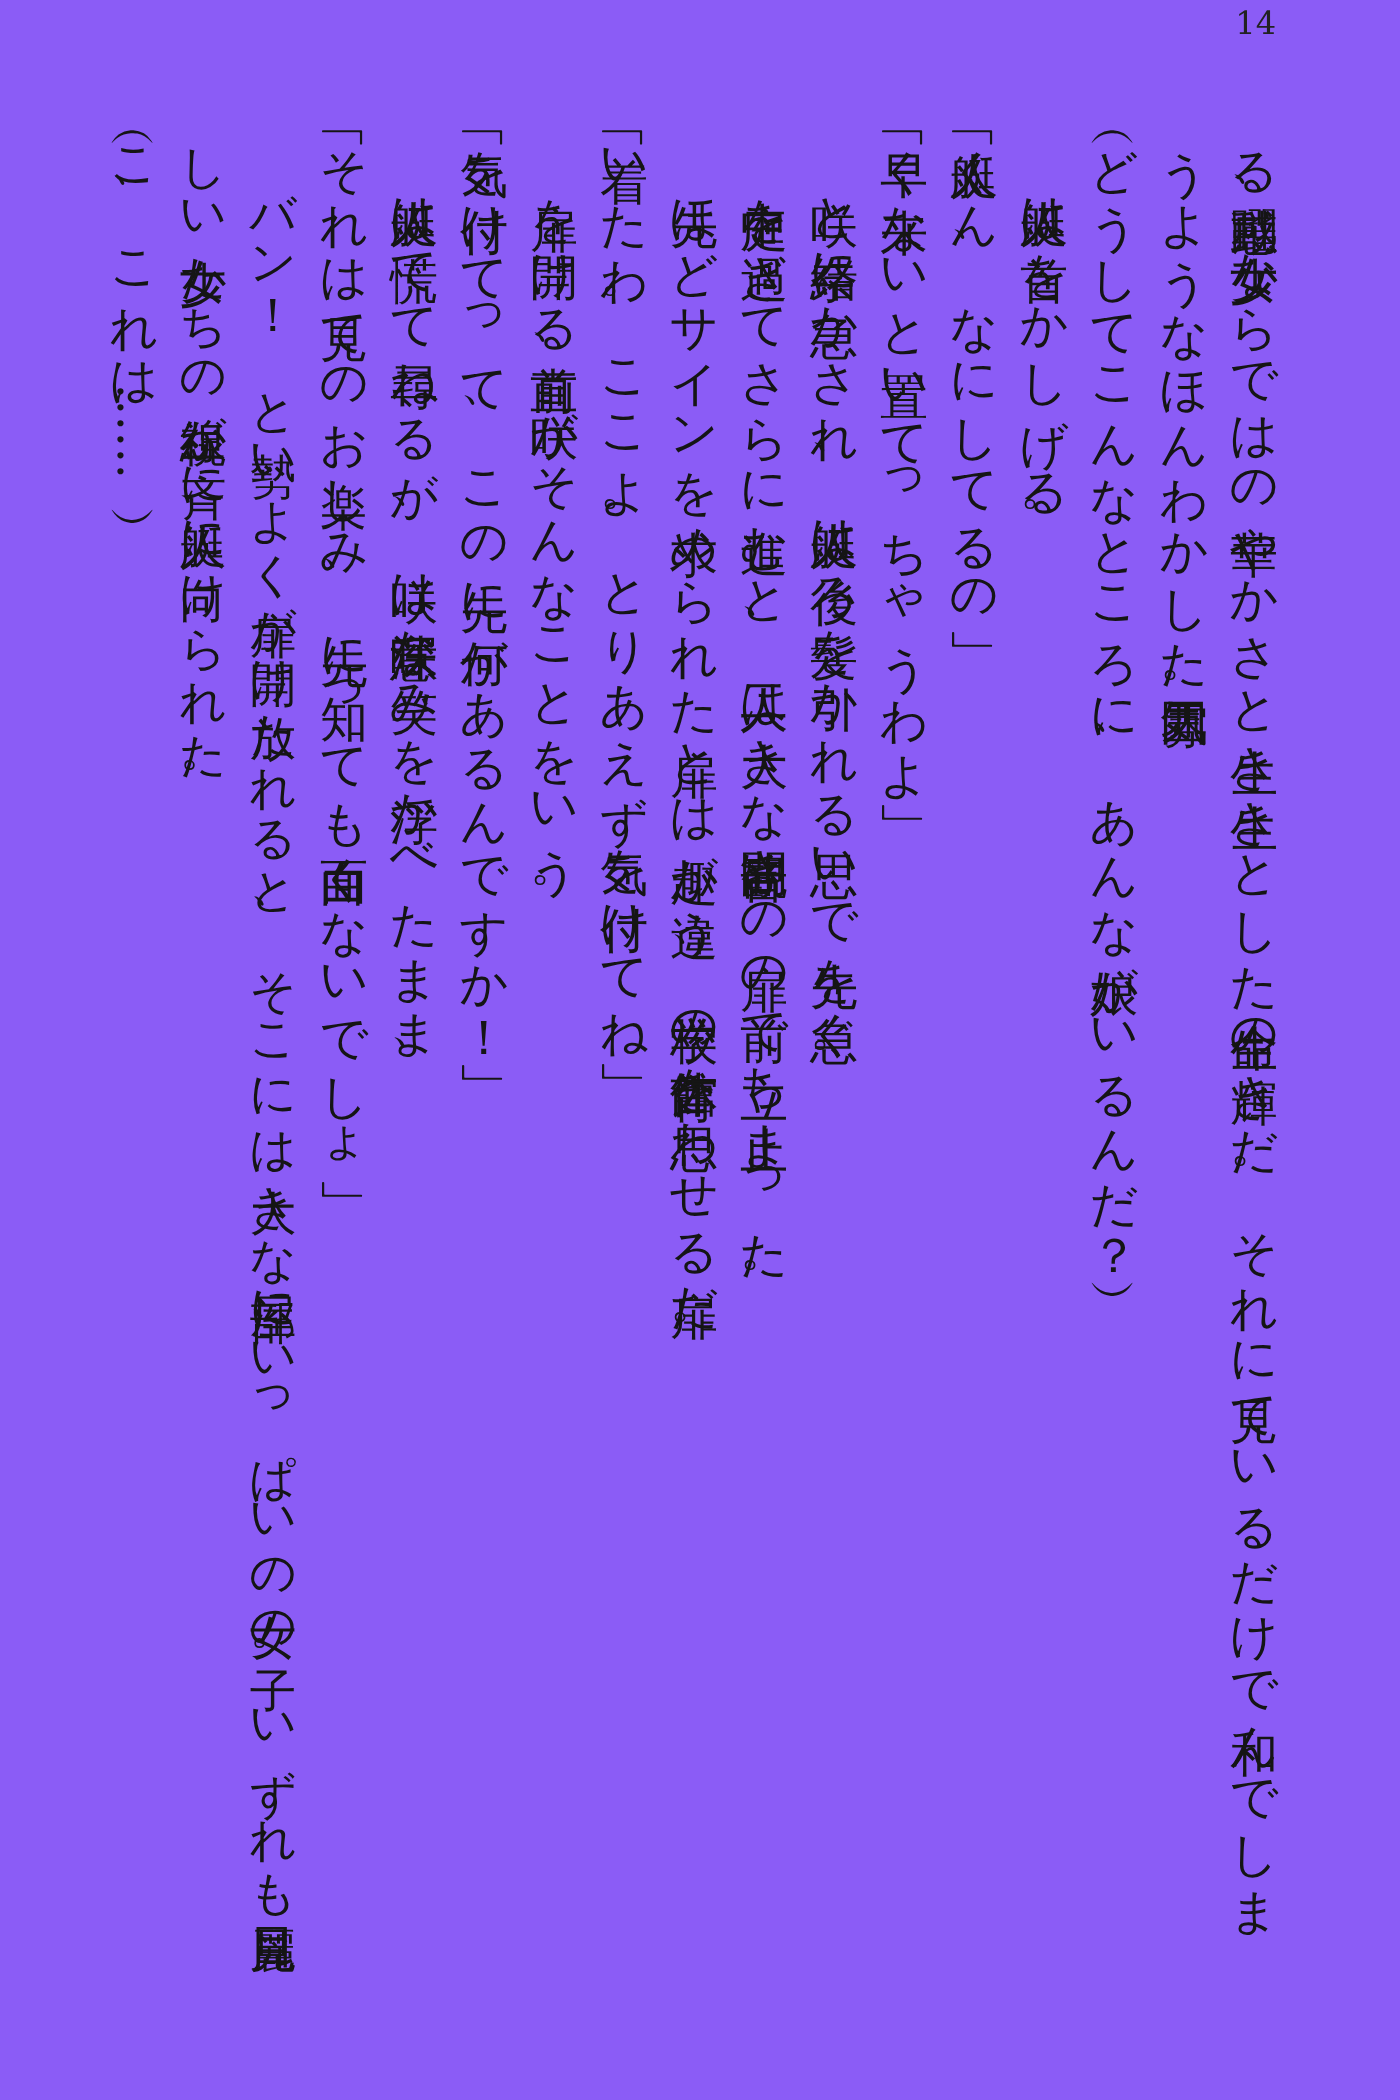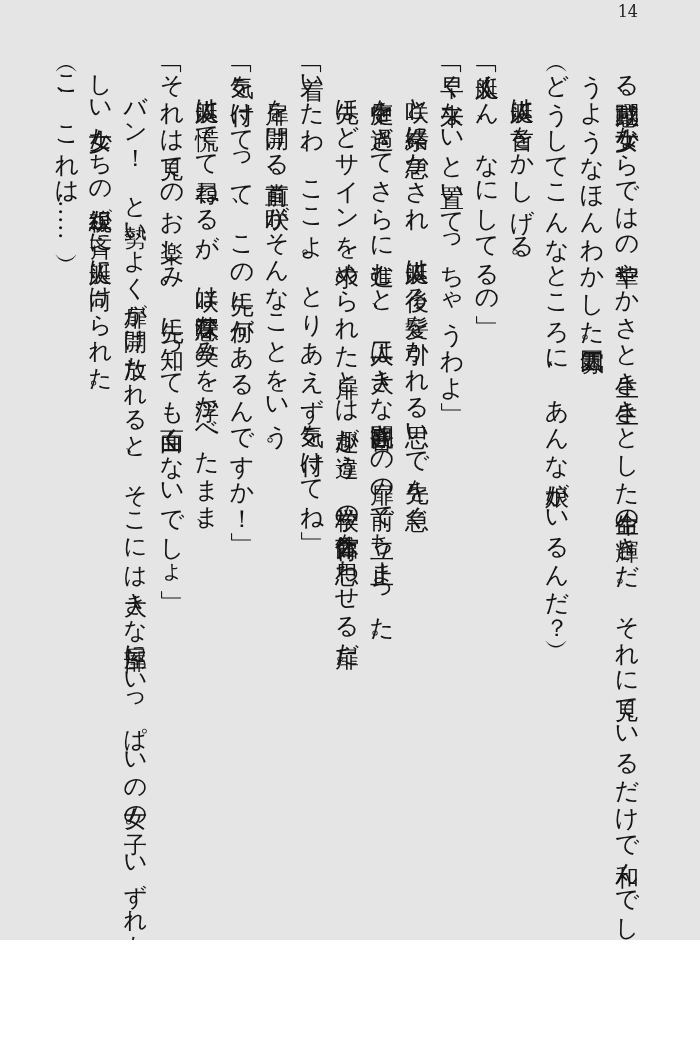--- a/index.html
+++ b/index.html
@@ -1,20 +1,20 @@
 <!DOCTYPE html>
 <html lang="ja"><head>
 <meta charset="utf-8">
 <style>
   html,body { margin:0; padding:0; }
   .page {
     position: relative;
     width: 700px;
-    height: 940px;
-    background: #e5e5e5;
+    height: 1050px;
+    background: #8b5cf6;
     overflow: hidden;
   }
   .page-number {
     position: absolute;
     top: 2px;
     right: 62px;
     font-family: "DejaVu Serif", "Liberation Serif", serif;
     font-size: 16px;
     color: #222;
   }

